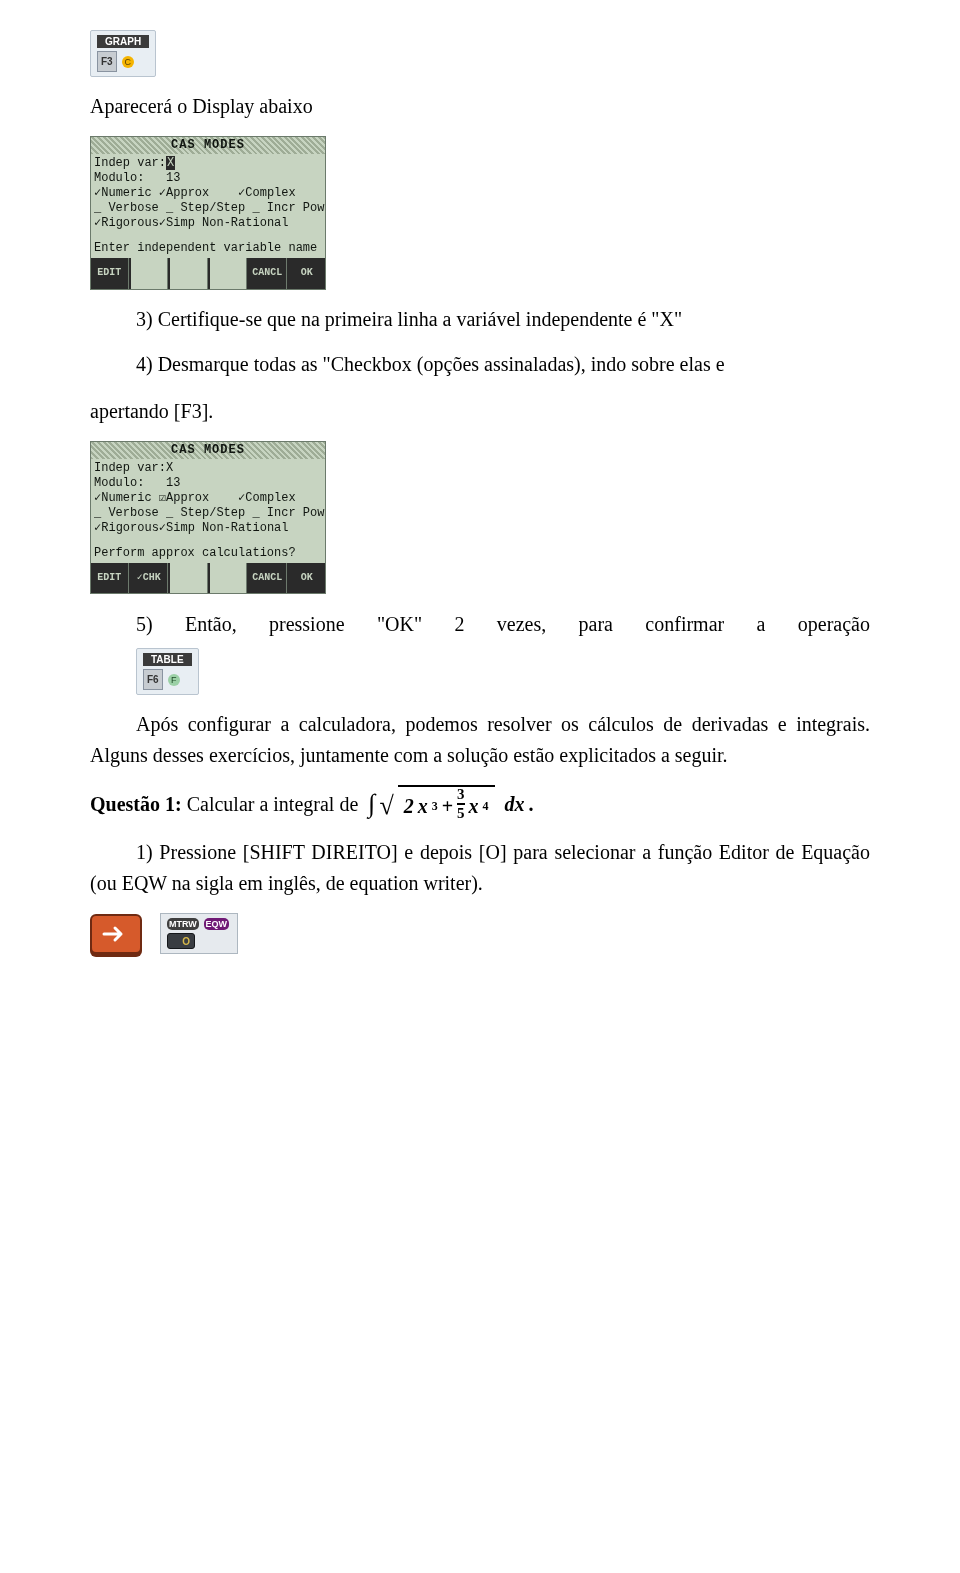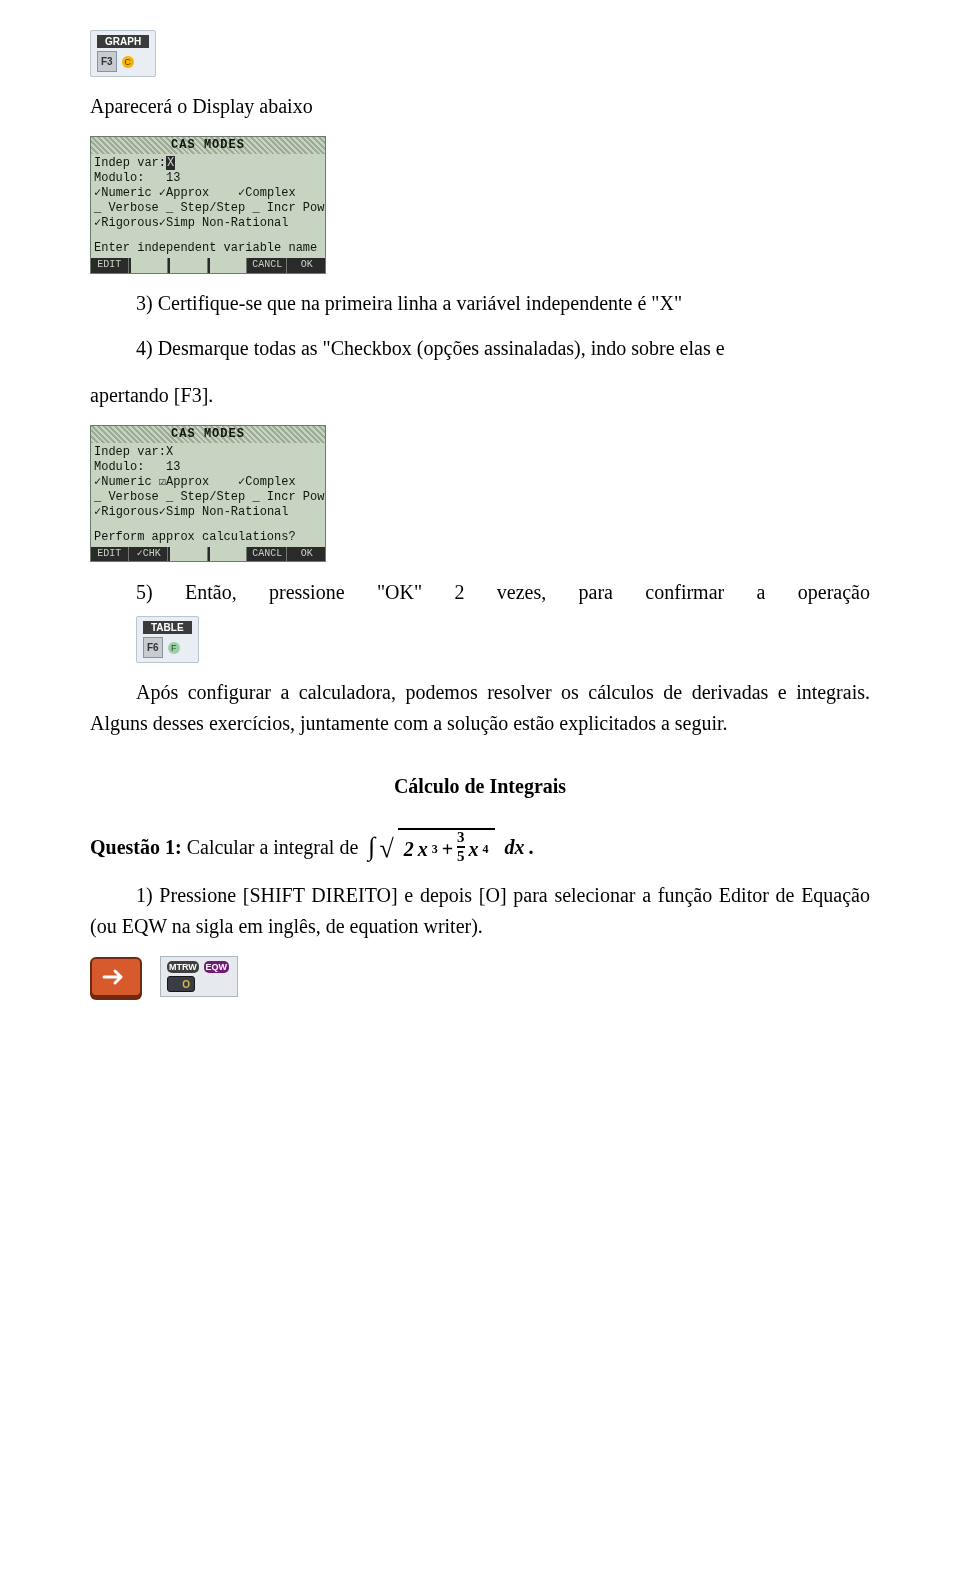--- a/index.html
+++ b/index.html
@@ -112,24 +112,24 @@
   .calc-softkeys {
     display:flex;
     gap:2px;
     margin: 2px -3px 0 -3px;
     background:#2a2a2a;
   }
   .calc-softkeys span {
     flex:1;
     background:#2a2a2a;
     color:#c7d4c1;
-    font-weight:normal;
+    font-weight:bold;
     font-size:10px;
     text-align:center;
-    padding:1px 0;
+    padding:9px 0;
     border-right:1px solid #6d7a6d;
   }
   .calc-softkeys span:last-child { border-right:none; }
   .calc-softkeys span.blank { background:#c7d4c1; }
   .step-spread {
     font-size: 20px;
     line-height: 1.6;
     display:flex;
     justify-content: space-between;
     margin: 14px 0 8px 0;
@@ -309,21 +309,20 @@
   </div>
 
   <div class="key-chip" style="margin-left:46px">
     <span class="label-pill">TABLE</span><br>
     <span class="fn-tag">F6</span>
     <span class="c-badge" style="background:#9bd0a6;color:#1e4a27">F</span>
   </div>
 
   <p class="body-text justify indent">Após configurar a calculadora, podemos resolver os cálculos de derivadas e integrais. Alguns desses exercícios, juntamente com a solução estão explicitados a seguir.</p>
 
-  <div class="section-title">Cálculo de Integrais</div>
 
   <div class="question-row">
     <span><b>Questão 1:</b>
     <span>Calcular a integral de</span></span>
     <span class="math">
       <span style="font-style:normal;font-size:26px">∫</span>
       <span class="sqrt-sym">√</span>
       <span class="radicand">
         <span>2</span>
           <span>x</span>

